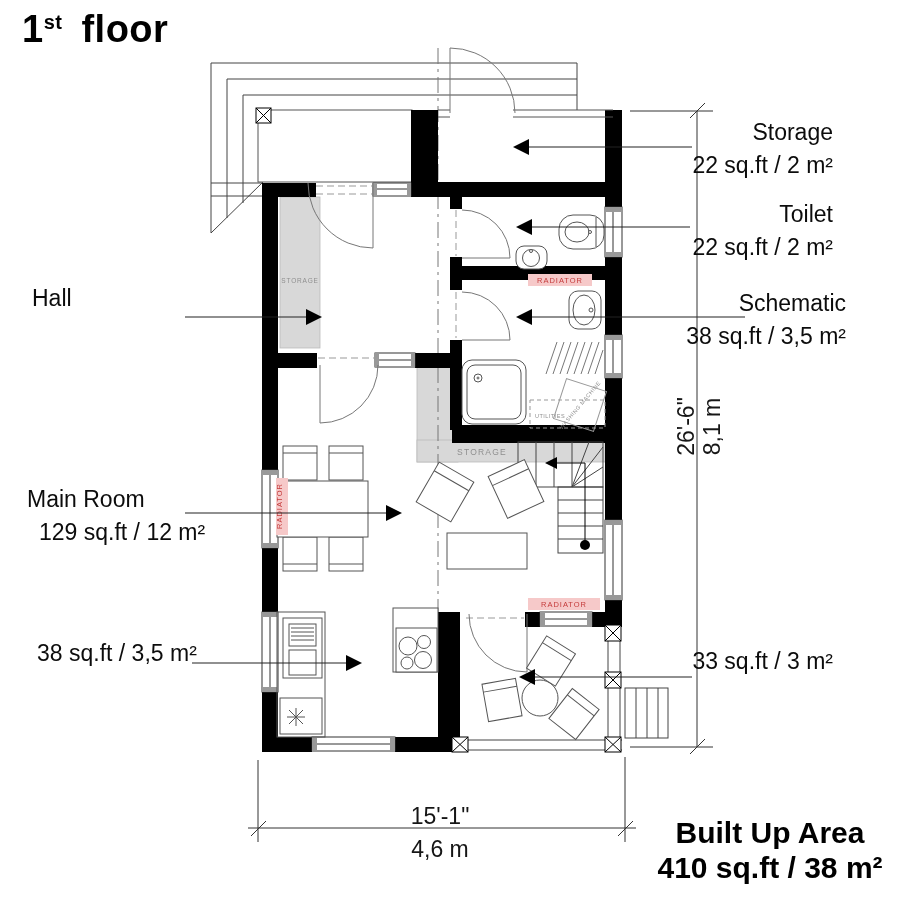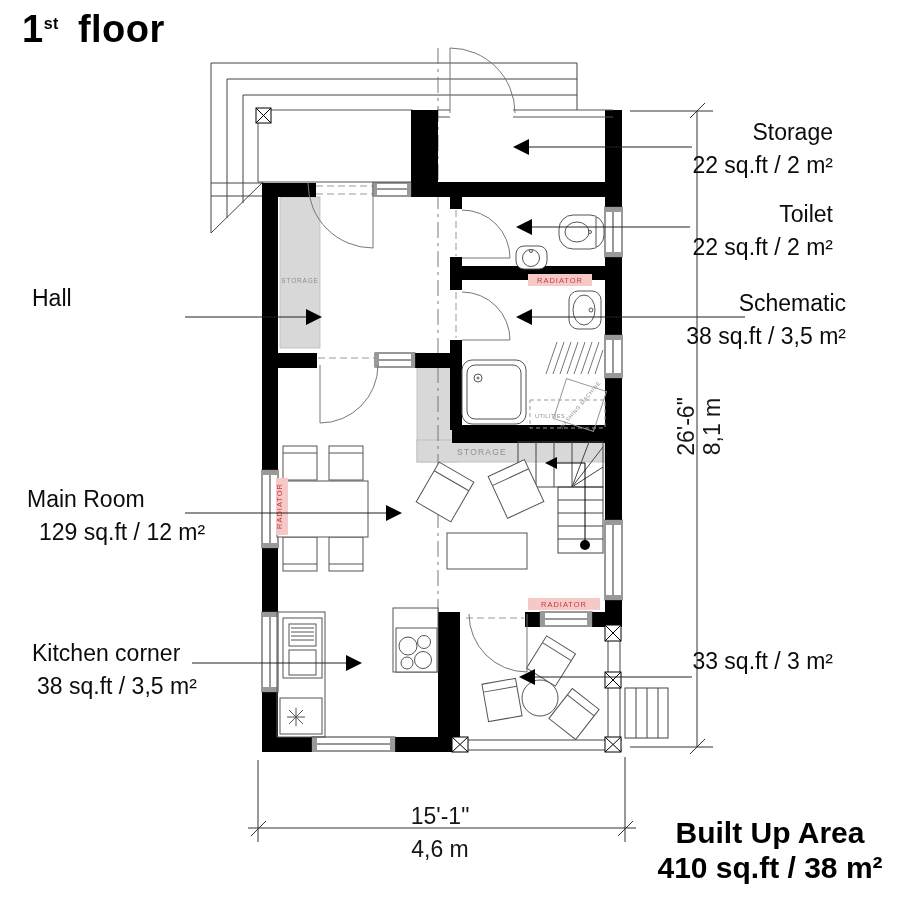--- a/index.html
+++ b/index.html
@@ -1,20 +1,20 @@
 <!DOCTYPE html>
 <html><head>
 <meta charset="utf-8">
 <style>
   html,body{margin:0;padding:0;background:#fff;}
   body{width:900px;height:900px;position:relative;font-family:"Liberation Sans",sans-serif;overflow:hidden;}
   .canvas{position:absolute;left:0;top:0;width:900px;height:900px;background:#fff;}
   svg.plan{position:absolute;left:0;top:0;}
   .title{position:absolute;left:22px;top:6px;font-weight:bold;font-size:38px;line-height:47px;color:#000;letter-spacing:.5px;}
-  .title .sup{font-size:16px;position:relative;top:-13px;}
+  .title .sup{font-size:20px;position:relative;top:-13px;}
   .title .rest{margin-left:19px;}
   .room-label{position:absolute;font-size:23px;color:#0c0c0c;line-height:33px;white-space:nowrap;}
   .room-label .area{}
   .room-label.right{text-align:right;}
   .dim{position:absolute;font-size:23px;color:#161616;white-space:nowrap;}
   .dim.center{text-align:center;}
   .rot{transform:rotate(-90deg);transform-origin:center;}
   .built{position:absolute;left:620px;top:815px;width:300px;text-align:center;font-weight:bold;font-size:30px;line-height:35px;color:#000;}
 </style>
 </head>
@@ -389,21 +389,20 @@
     <div class="area">38 sq.ft / 3,5 m²</div>
   </div>
   <div class="room-label" style="left:32px;top:282px;">
     <div class="name">Hall</div>
   </div>
   <div class="room-label" style="left:27px;top:483px;">
     <div class="name">Main Room</div>
     <div class="area" style="margin-left:12px;">129 sq.ft / 12 m²</div>
   </div>
   <div class="room-label" style="left:32px;top:637px;">
-    <div class="name">Kitchen corner</div>
     <div class="area" style="margin-left:5px;">38 sq.ft / 3,5 m²</div>
   </div>
   <div class="room-label right" style="right:67px;top:645px;">
     <div class="area">33 sq.ft / 3 m²</div>
   </div>
 
   <div class="dim rot" style="left:636px;top:413px;width:100px;text-align:center;">26'-6"</div>
   <div class="dim rot" style="left:662px;top:413px;width:100px;text-align:center;">8,1 m</div>
   <div class="dim center" style="left:290px;top:803px;width:300px;">15'-1"</div>
   <div class="dim center" style="left:290px;top:836px;width:300px;">4,6 m</div>

